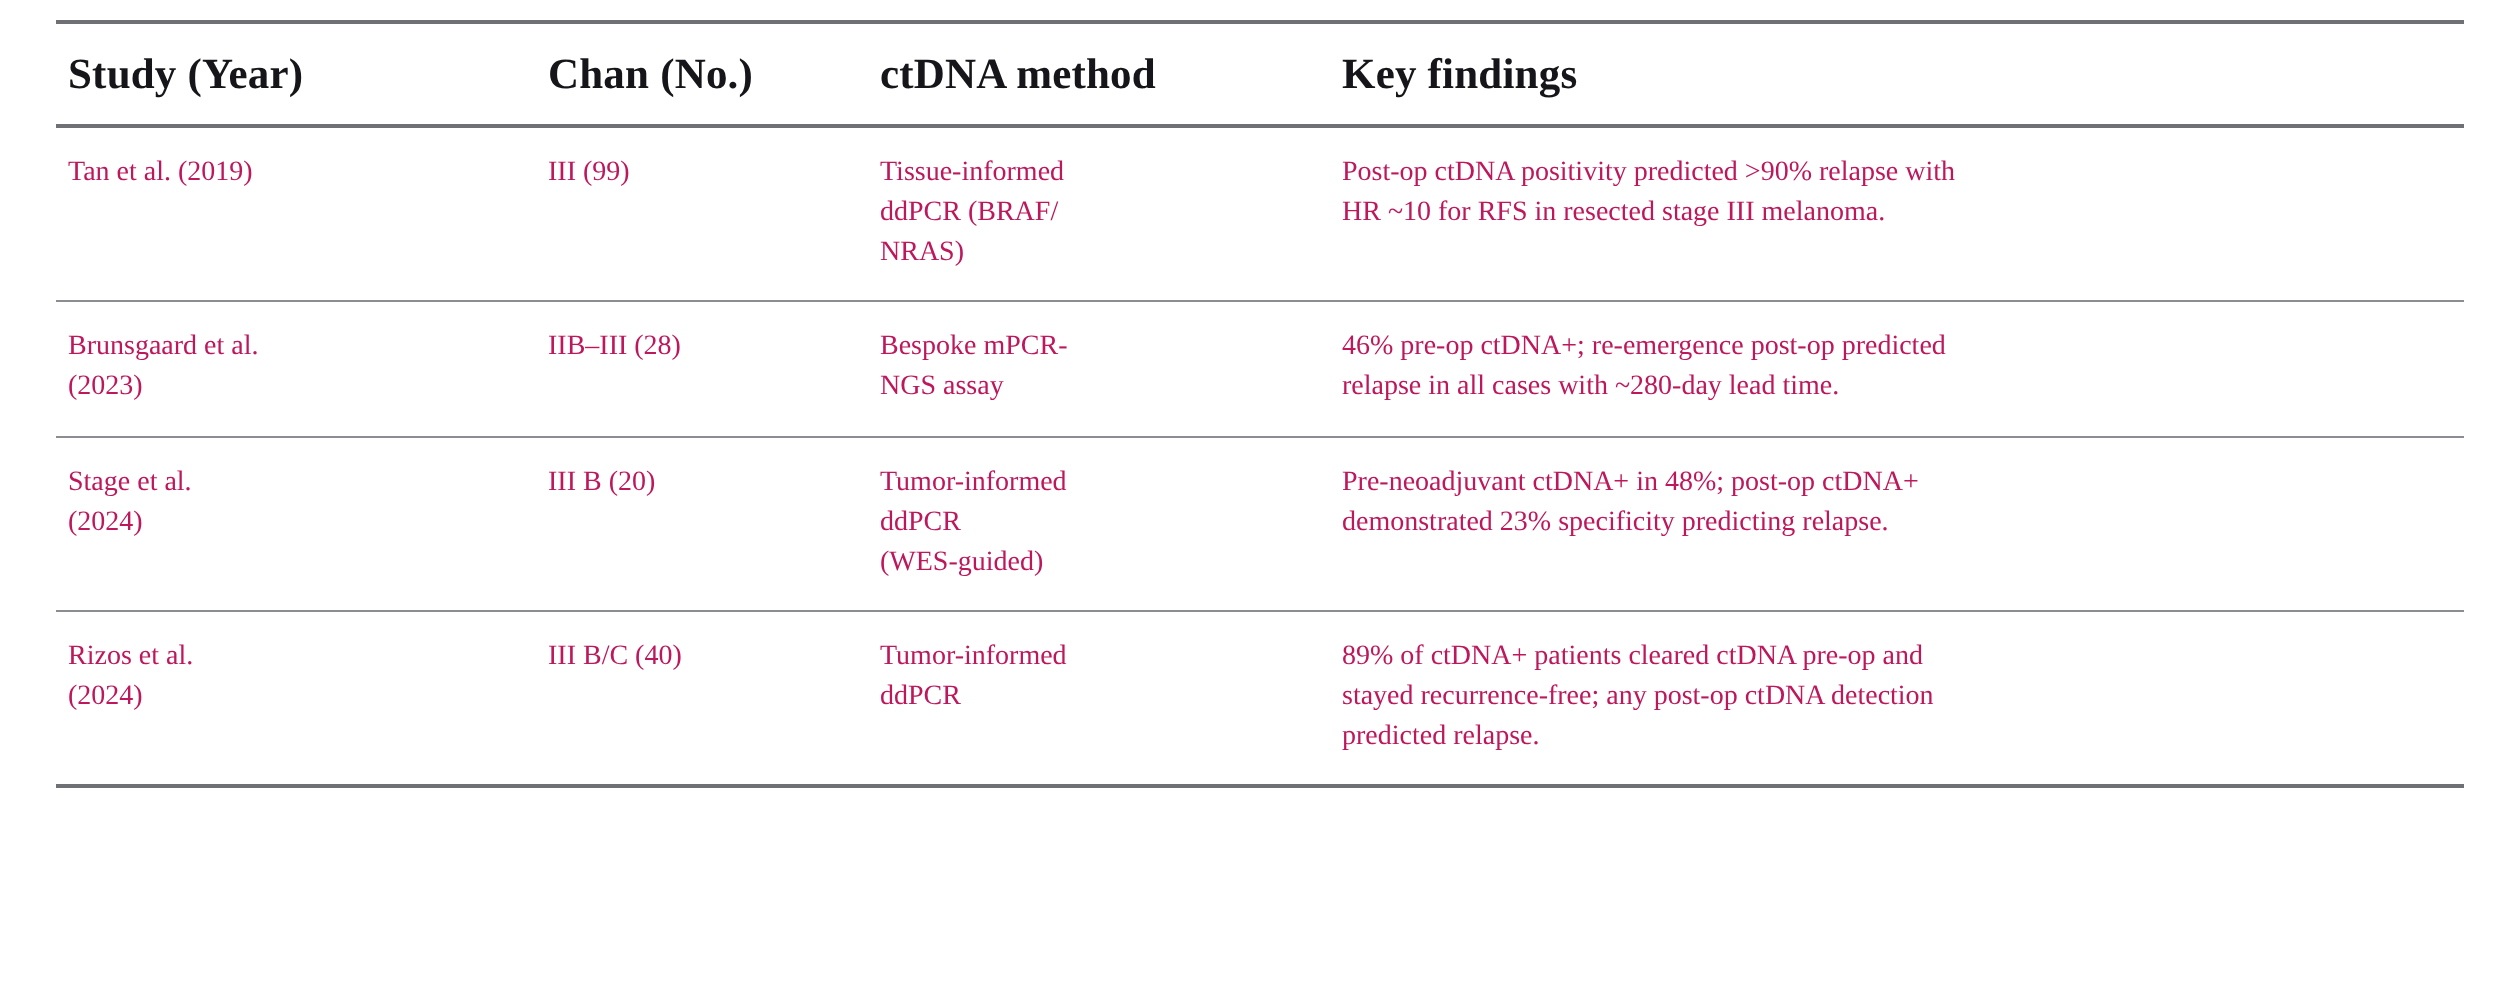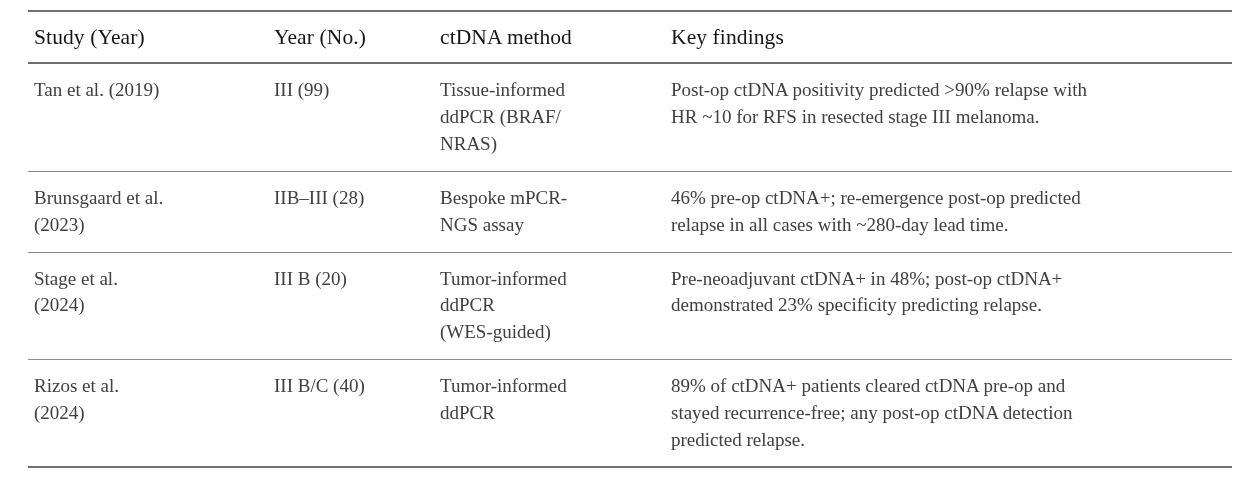--- a/index.html
+++ b/index.html
@@ -45,36 +45,36 @@
   tbody tr td {
     border-bottom: 1.6px solid #8b8d92;
   }
   tbody tr:last-child td {
     border-bottom: 2.2px solid #6e7075;
     margin-top: 31px;
   }
 
   thead th {
     text-align: left;
-    font-weight: normal;
+    font-weight: bold;
     font-size: 21.5px;
     line-height: 1.18;
     letter-spacing: 0.1px;
     padding: 13px 14px 12px 6px;
     vertical-align: bottom;
     color: #16161a;
   }
 
   tbody td {
     text-align: left;
-    font-size: 19px;
+    font-size: 14px;
     line-height: 1.36;
     padding: 13px 16px 14px 6px;
     vertical-align: top;
-    color: #404040;
+    color: #be185d;
     word-break: normal;
     overflow-wrap: break-word;
   }
 
   tbody td.col-findings {
     padding-right: 4px;
   }
 
   .cell-line { display: block; white-space: pre; }
   .cell-line + .cell-line { margin-top: 1px; }
@@ -86,21 +86,21 @@
   <table class="study-table rule-top">
     <colgroup>
       <col class="c1">
         <col class="c2">
         <col class="c3">
         <col class="c4">
     </colgroup>
     <thead>
       <tr>
         <th>Study (Year)</th>
-        <th>Year (No.)</th>
+        <th>Chan (No.)</th>
         <th>ctDNA method</th>
         <th>Key findings</th>
       </tr>
     </thead>
     <tbody>
       <tr>
         <td class="col-study">
             <span class="cell-line">Tan et al. (2019)</span>
           </td>
         <td class="col-stage">

